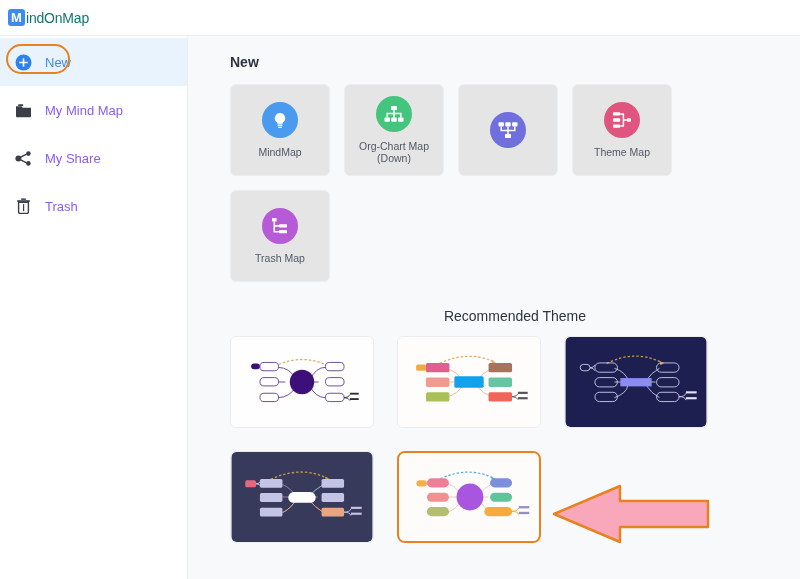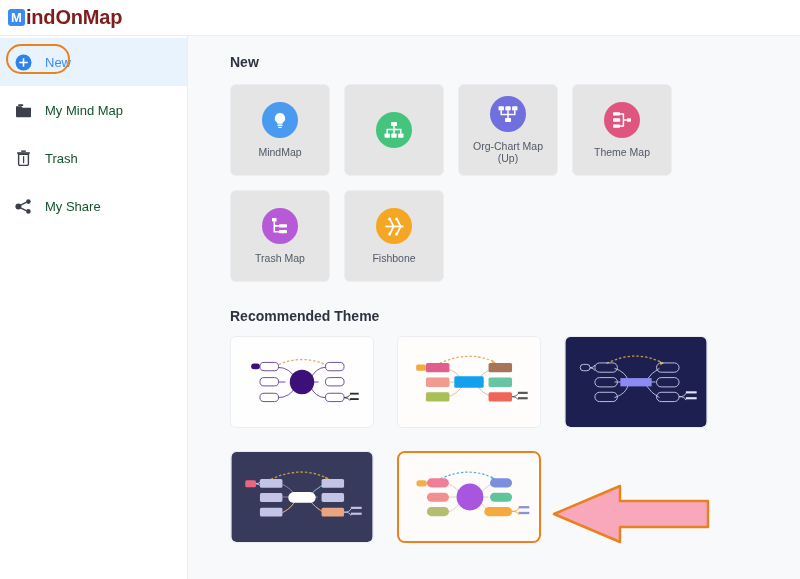--- a/index.html
+++ b/index.html
@@ -21,39 +21,39 @@
   }
   .logo { display: flex; align-items: center; gap: 1px; }
   .logo-badge {
     width: 17px; height: 17px; border-radius: 3px;
     background: #3d8bf2; color: #fff;
     font-size: 13px; font-weight: bold; line-height: 17px;
     text-align: center;
     font-family: "Liberation Sans", sans-serif;
   }
   .logo-text {
-    font-size: 20px; font-weight: bold; color: #7f1d1d;
+    font-size: 14px; font-weight: normal; color: #0f766e;
     letter-spacing: -0.2px;
   }
 
   
   .body { flex: 1; display: flex; min-height: 0; }
 
   
   .sidebar {
     width: 188px; flex: 0 0 188px;
     background: #ffffff;
     border-right: 1px solid #eceef1;
     padding-top: 2px;
     position: relative;
   }
   .side-item {
     height: 48px; display: flex; align-items: center;
     padding-left: 14px; gap: 13px;
-    font-size: 13px; color: #14532d; cursor: pointer;
+    font-size: 13px; color: #8b5cf6; cursor: pointer;
     position: relative;
   }
   .side-item.active { background: #e9f3fd; color: #3d8bf2; }
   .side-ico { width: 18px; height: 18px; display: flex; align-items: center; justify-content: center; flex: 0 0 18px; }
   .side-ico svg { display: block; }
   .new-ring {
     position: absolute;
     left: 6px; top: 8px; width: 64px; height: 30px;
     border: 2px solid #e8821e; border-radius: 15px;
     pointer-events: none;
@@ -77,21 +77,21 @@
     justify-content: center; gap: 8px; cursor: pointer;
   }
   .card-ico { width: 36px; height: 36px; border-radius: 50%; display: flex; align-items: center; justify-content: center; }
   .card-ico svg { display: block; }
   .card-label {
     font-size: 10.5px; color: #525866; text-align: center;
     line-height: 12px; padding: 0 3px;
   }
 
   
-  .themes-title { font-size: 14px; font-weight: bold; color: #2e3340; margin: 26px 0 12px 0; }
+  .themes-title { font-size: 14px; font-weight: normal; color: #2e3340; margin: 26px 0 12px 0; text-align: center; }
   .themes { display: flex; flex-wrap: wrap; gap: 23px; width: 560px; }
   .theme {
     width: 144px; height: 92px; border-radius: 6px;
     border: 1px solid #ebecef; overflow: hidden; cursor: pointer;
     position: relative; background: #fff;
   }
   .theme.selected { border: 2px solid #ec8020; border-radius: 8px; }
   .theme svg { display: block; width: 100%; height: 100%; }
 
   
@@ -126,45 +126,45 @@
       <div class="new-ring"></div>
 
       <div class="side-item">
         <span class="side-ico">
           <svg width="17" height="15" viewBox="0 0 17 15">
             <path d="M1 3.2h5.4l1.3 1.6H16v8.4a1 1 0 0 1-1 1H2a1 1 0 0 1-1-1z" fill="#3a3f4a"></path>
             <rect x="3.2" y="1.3" width="5" height="1.6" rx="0.5" fill="#3a3f4a"></rect>
           </svg>
         </span>
         <span>My Mind Map</span>
+      </div>
+
+      <div class="side-item">
+        <span class="side-ico">
+          <svg width="17" height="15" viewBox="0 0 17 15">
+            <circle cx="3.4" cy="7.5" r="3" fill="#3a3f4a"></circle>
+            <circle cx="13.4" cy="2.6" r="2.3" fill="#3a3f4a"></circle>
+            <circle cx="13.4" cy="12.4" r="2.3" fill="#3a3f4a"></circle>
+            <path d="M4.6 6.6 11.6 3.1M4.6 8.4l7 3.5" stroke="#3a3f4a" stroke-width="1.5"></path>
+          </svg>
+        </span>
+        <span>My Share</span>
       </div>
 
       <div class="side-item">
         <span class="side-ico">
           <svg width="15" height="16" viewBox="0 0 15 16">
             <rect x="1.2" y="2.2" width="12.6" height="1.7" fill="#3a3f4a"></rect>
             <rect x="5.2" y="0.4" width="4.6" height="1.5" fill="#3a3f4a"></rect>
             <path d="M2.6 4.4h9.8v9.6a1.4 1.4 0 0 1-1.4 1.4H4a1.4 1.4 0 0 1-1.4-1.4z" fill="none" stroke="#3a3f4a" stroke-width="1.4"></path>
             <rect x="7" y="6.2" width="1.2" height="7" fill="#3a3f4a"></rect>
           </svg>
         </span>
         <span>Trash</span>
       </div>
-
-      <div class="side-item">
-        <span class="side-ico">
-          <svg width="17" height="15" viewBox="0 0 17 15">
-            <circle cx="3.4" cy="7.5" r="3" fill="#3a3f4a"></circle>
-            <circle cx="13.4" cy="2.6" r="2.3" fill="#3a3f4a"></circle>
-            <circle cx="13.4" cy="12.4" r="2.3" fill="#3a3f4a"></circle>
-            <path d="M4.6 6.6 11.6 3.1M4.6 8.4l7 3.5" stroke="#3a3f4a" stroke-width="1.5"></path>
-          </svg>
-        </span>
-        <span>My Share</span>
-      </div>
     </div>
 
     <div class="main">
 
       <div class="sec-title">New</div>
 
       <div class="cards">
 
         <div class="card">
           <span class="card-ico" style="background:#4a9aef">
@@ -180,33 +180,33 @@
         <div class="card">
           <span class="card-ico" style="background:#44c47d">
             <svg width="22" height="20" viewBox="0 0 22 20">
               <rect x="8" y="2" width="6" height="4" rx="0.8" fill="#fff"></rect>
               <rect x="1.5" y="13.5" width="5.4" height="4.2" rx="0.8" fill="#fff"></rect>
               <rect x="8.3" y="13.5" width="5.4" height="4.2" rx="0.8" fill="#fff"></rect>
               <rect x="15.1" y="13.5" width="5.4" height="4.2" rx="0.8" fill="#fff"></rect>
               <path d="M11 6v3.4M4.2 13.5V9.6h13.6v3.9M11 9.6v3.9" stroke="#fff" stroke-width="1.5" fill="none"></path>
             </svg>
           </span>
+          <span class="card-label">Org-Chart Map (Down)</span>
         </div>
 
         <div class="card">
           <span class="card-ico" style="background:#6f6fdd">
             <svg width="22" height="20" viewBox="0 0 22 20">
               <rect x="8" y="14" width="6" height="4" rx="0.8" fill="#fff"></rect>
               <rect x="1.5" y="2.3" width="5.4" height="4.2" rx="0.8" fill="#fff"></rect>
               <rect x="8.3" y="2.3" width="5.4" height="4.2" rx="0.8" fill="#fff"></rect>
               <rect x="15.1" y="2.3" width="5.4" height="4.2" rx="0.8" fill="#fff"></rect>
               <path d="M11 14v-3.4M4.2 6.5v3.9h13.6V6.5M11 10.4V6.5" stroke="#fff" stroke-width="1.5" fill="none"></path>
             </svg>
           </span>
-          <span class="card-label">Org-Chart Map (Up)</span>
         </div>
 
         <div class="card">
           <span class="card-ico" style="background:#e0557f">
             <svg width="22" height="20" viewBox="0 0 22 20">
               <rect x="2" y="2.2" width="7.2" height="3.4" rx="0.8" fill="#fff"></rect>
               <rect x="2" y="8.3" width="7.2" height="3.4" rx="0.8" fill="#fff"></rect>
               <rect x="2" y="14.4" width="7.2" height="3.4" rx="0.8" fill="#fff"></rect>
               <path d="M9.2 3.9h3.2v12.2H9.2M12.4 10h5.2" stroke="#fff" stroke-width="1.5" fill="none"></path>
               <rect x="16" y="8.3" width="4" height="3.4" rx="0.8" fill="#fff"></rect>
@@ -221,33 +221,20 @@
             <svg width="22" height="20" viewBox="0 0 22 20">
               <rect x="3" y="2" width="4.6" height="3.6" rx="0.7" fill="#fff"></rect>
               <rect x="10" y="8.2" width="8" height="3.3" rx="0.7" fill="#fff"></rect>
               <rect x="10" y="14" width="8" height="3.3" rx="0.7" fill="#fff"></rect>
               <path d="M5.3 5.6v10.1h4.7M5.3 9.9h4.7" stroke="#fff" stroke-width="1.6" fill="none"></path>
             </svg>
           </span>
           <span class="card-label">Trash Map</span>
         </div>
 
-        <div class="card">
-          <span class="card-ico" style="background:#f5a623">
-            <svg width="23" height="21" viewBox="0 0 23 21">
-              <path d="M2.5 10.5h18" stroke="#fff" stroke-width="1.8" fill="none"></path>
-              <path d="M7 3.2 10.6 10.5M14 3.2 17.6 10.5M7 17.8 10.6 10.5M14 17.8 17.6 10.5" stroke="#fff" stroke-width="1.7" fill="none"></path>
-              <circle cx="6.6" cy="3" r="1.5" fill="#fff"></circle>
-              <circle cx="13.6" cy="3" r="1.5" fill="#fff"></circle>
-              <circle cx="6.6" cy="18" r="1.5" fill="#fff"></circle>
-              <circle cx="13.6" cy="18" r="1.5" fill="#fff"></circle>
-            </svg>
-          </span>
-          <span class="card-label">Fishbone</span>
-        </div>
       </div>
 
       <div class="themes-title">Recommended Theme</div>
 
       <div class="themes">
 
         <div class="theme">
           <svg viewBox="0 0 144 92">
             <rect width="144" height="92" fill="#fffefe"></rect>
             <path d="M44 30 Q72 16 100 30" stroke="#e8a860" stroke-width="1.3" fill="none" stroke-dasharray="2.5 2"></path>

